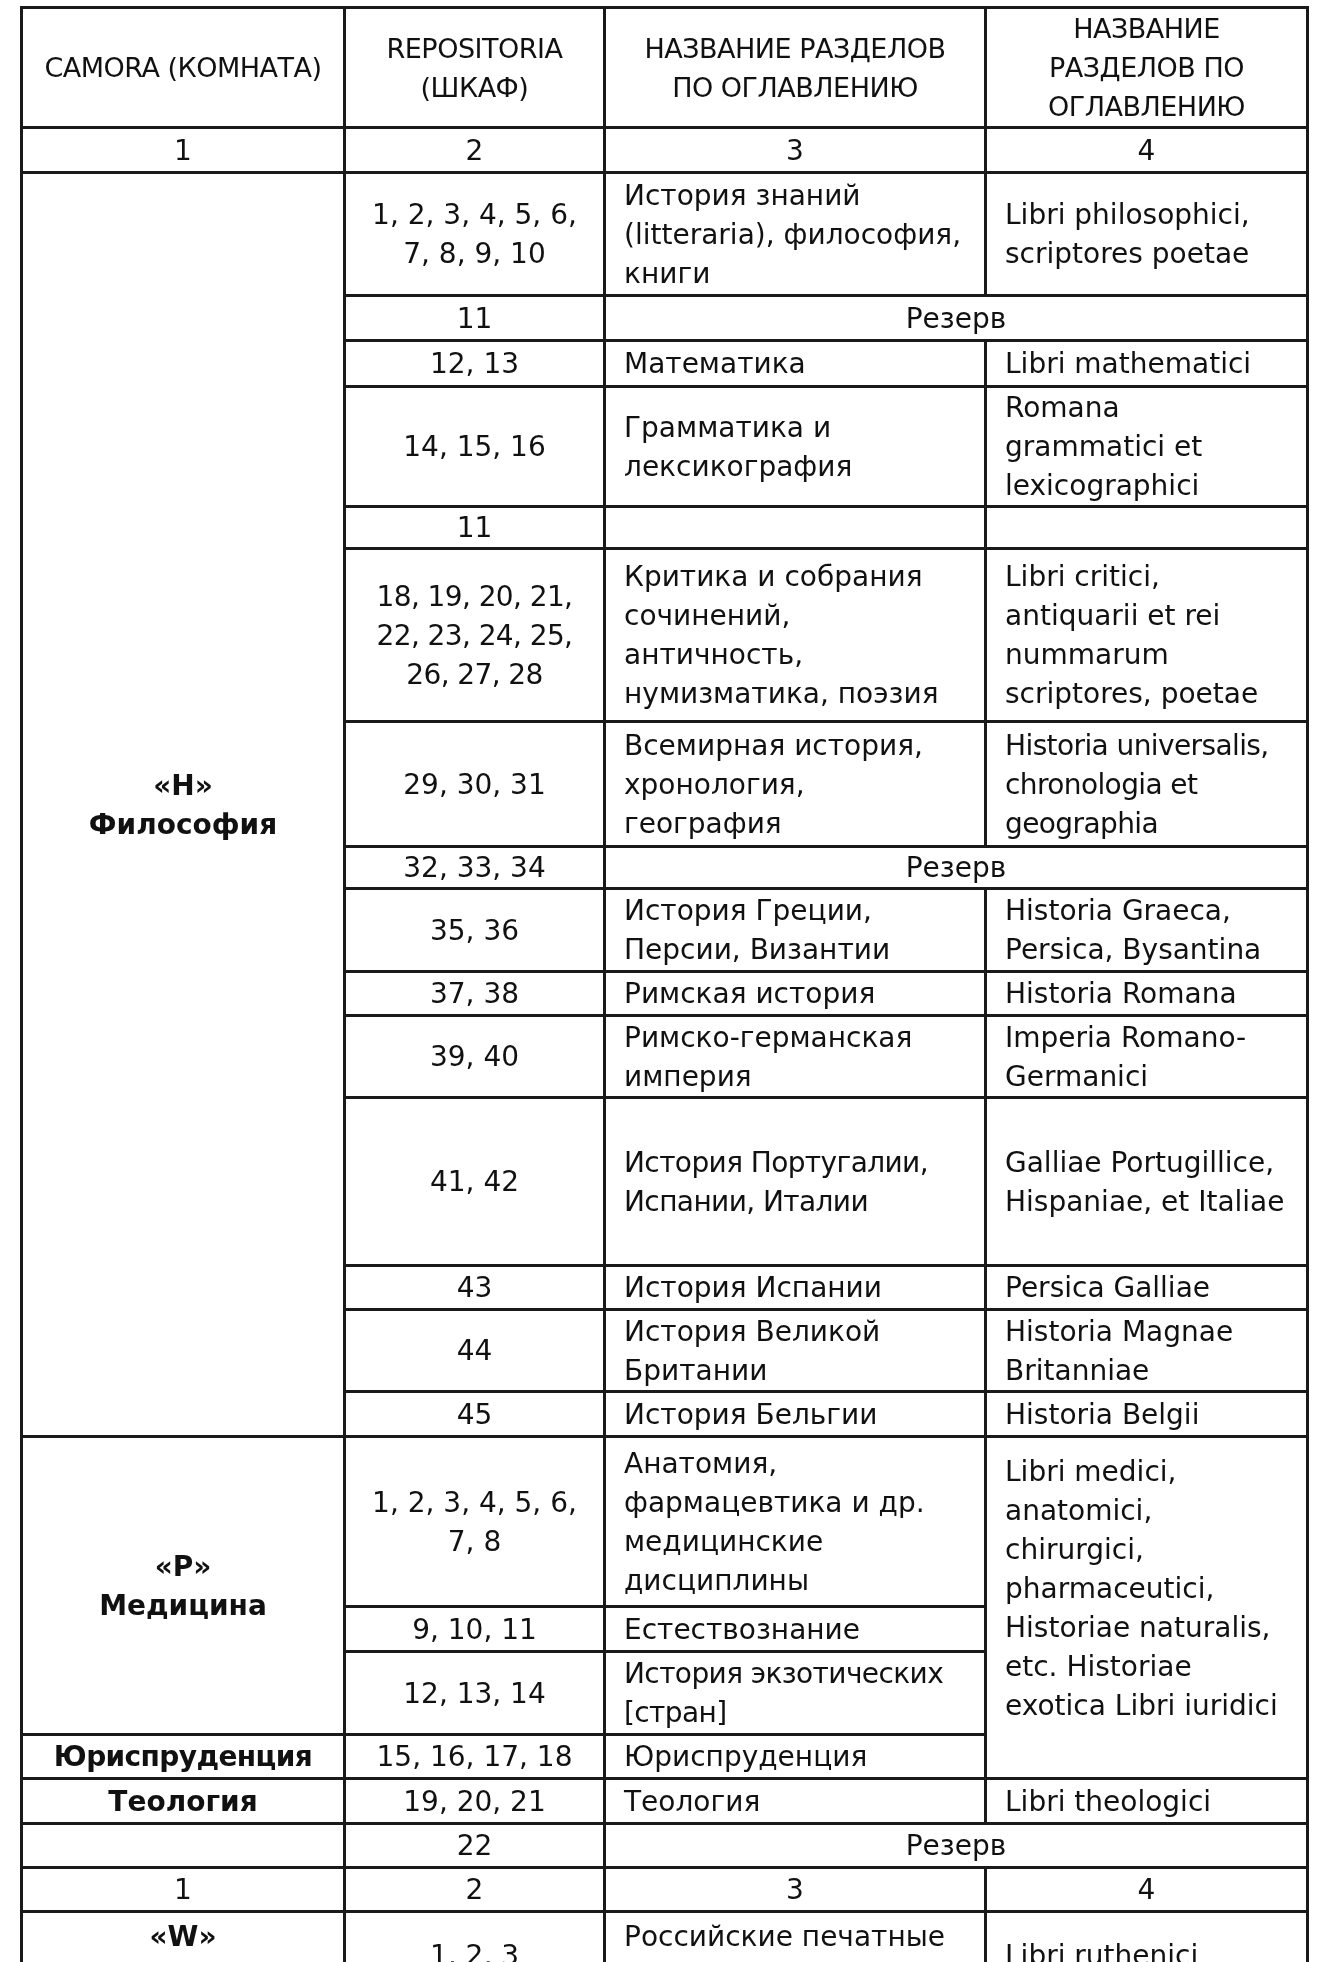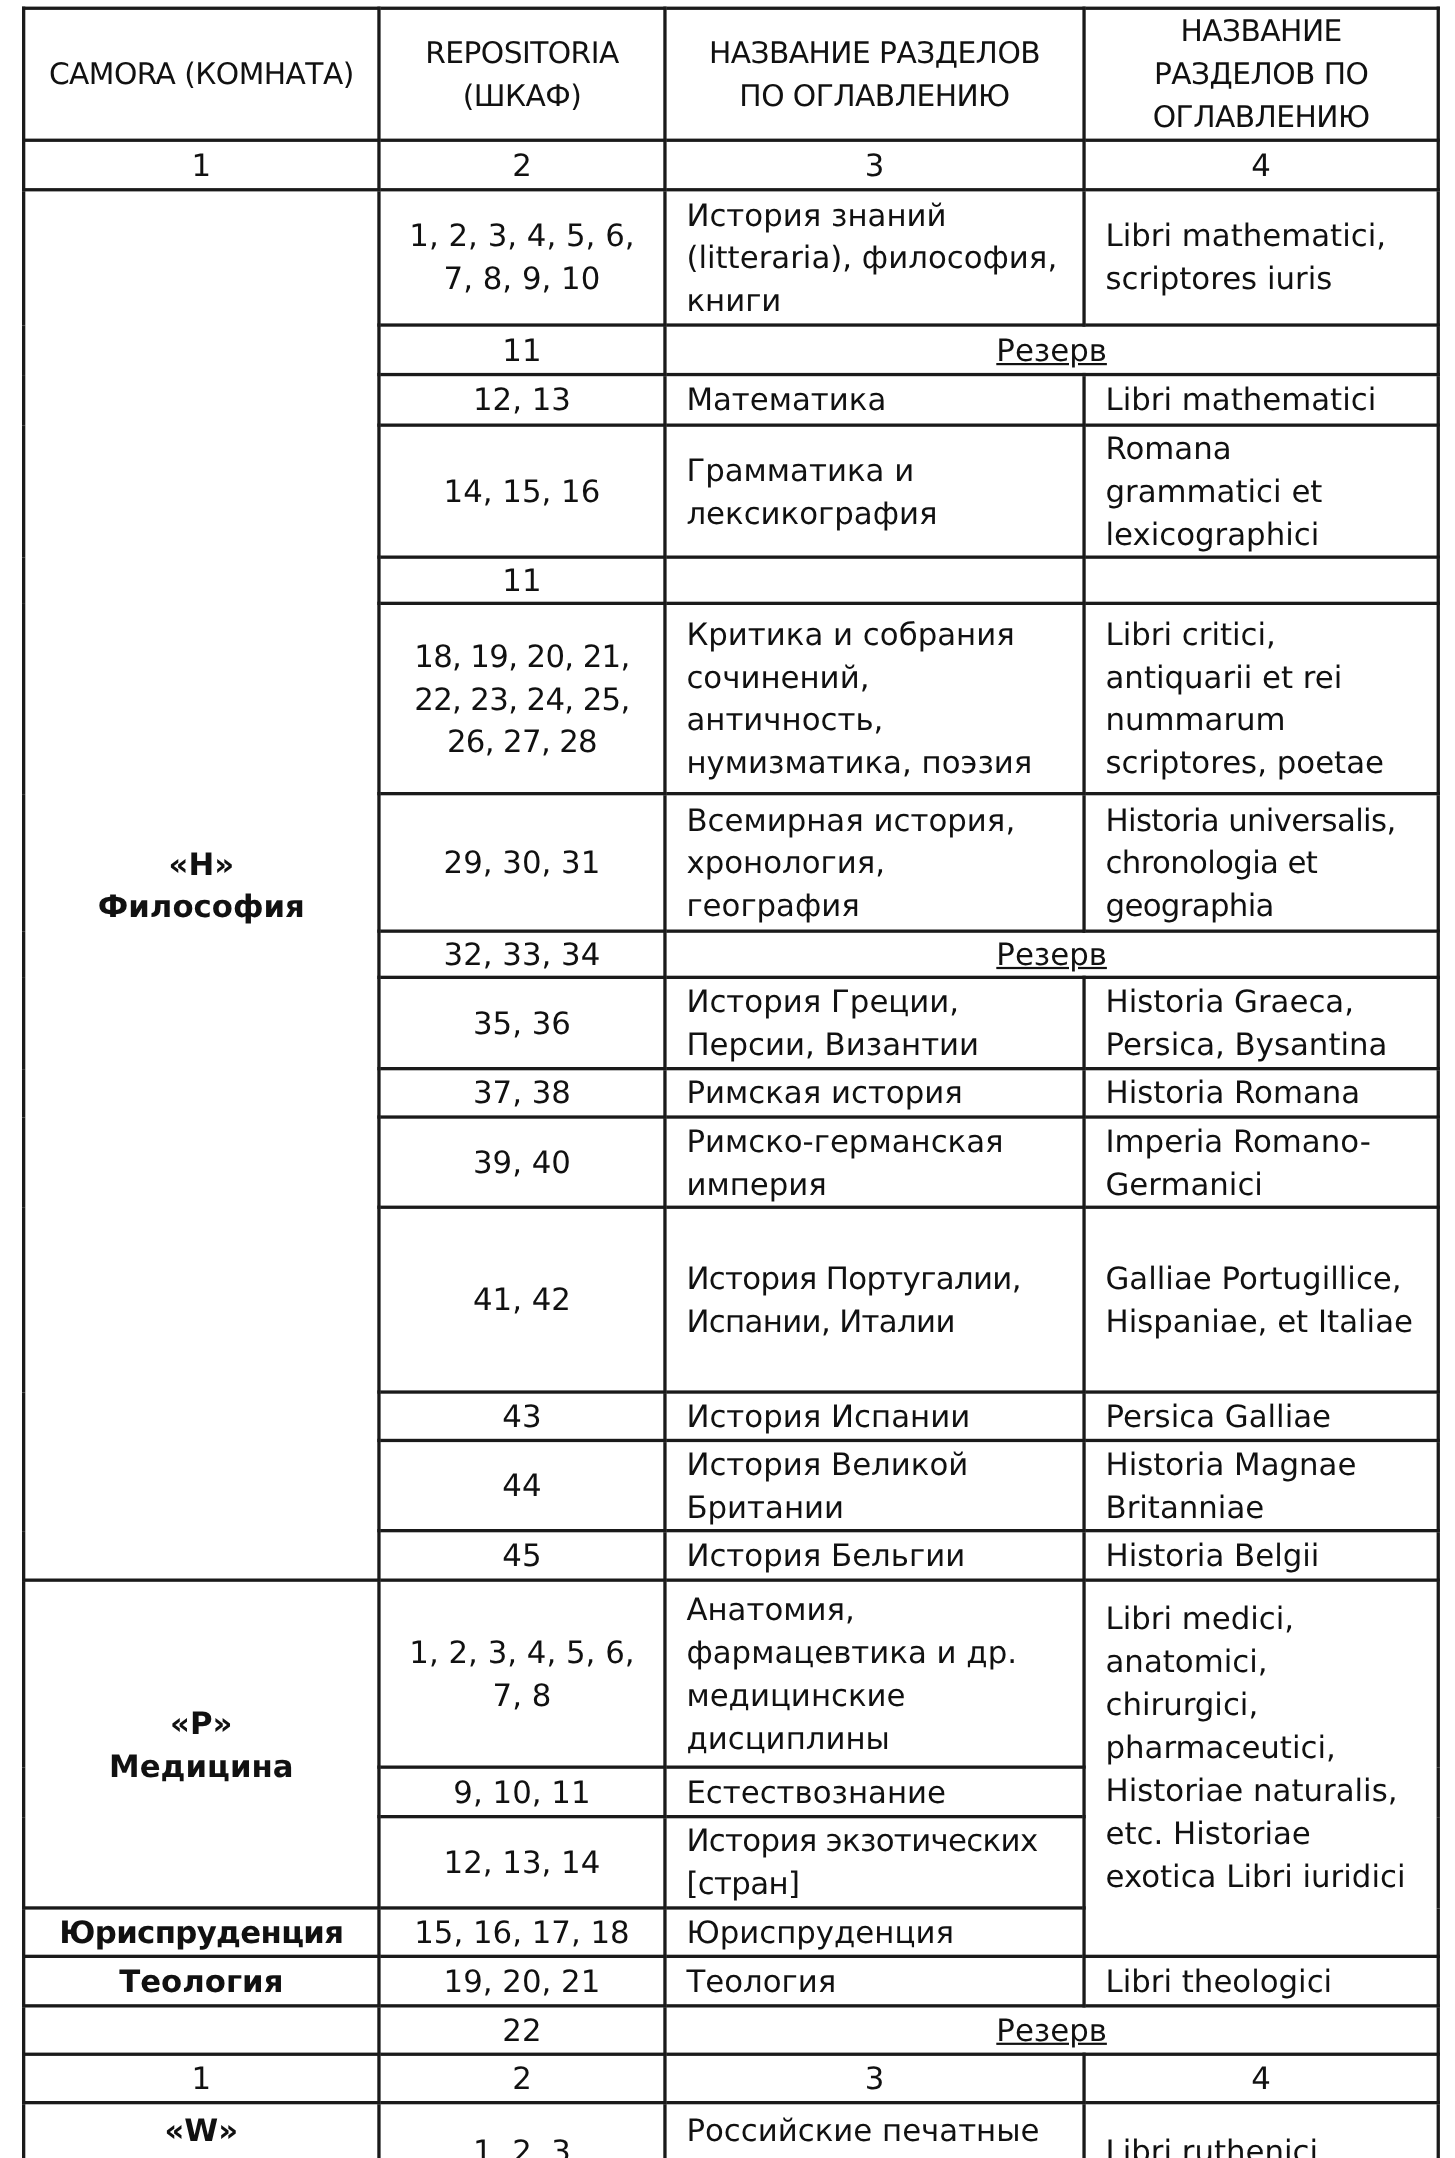--- a/index.html
+++ b/index.html
@@ -22,21 +22,21 @@
     overflow: hidden;
   }
   col.c1 { width: 323px; }
   col.c2 { width: 260px; }
   col.c3 { width: 381px; }
   col.c4 { width: 322px; }
   .hdr th { text-transform: uppercase; text-align: center; font-size: 27px; line-height: 39px; letter-spacing: -0.5px; }
   .center { text-align: center; margin-left: 32px; }
   .left { text-align: left; }
   .bold { font-weight: bold !important; }
-  .reserve { text-align: center; font-weight: bold; text-decoration: underline; }
+  .reserve { text-align: center; font-weight: bold; }
   .numrow td { text-align: center; }
   .thick-top td { border-top-width: 4px; }
   .cond { letter-spacing: -0.6px; }
 </style>
 </head>
 <body>
 
 <table class="catalog">
   <colgroup>
       <col class="c1">
@@ -59,21 +59,21 @@
       <td>4</td>
     </tr>
 
     <tr class="thick-top" style="height:123px">
       <td rowspan="15" class="center bold">
         <div>«H»</div>
         <div>Философия</div>
       </td>
       <td class="center">1, 2, 3, 4, 5, 6, 7, 8, 9, 10</td>
       <td class="left">История знаний (litteraria), философия, книги</td>
-      <td class="left">Libri mathematici, scriptores iuris</td>
+      <td class="left">Libri philosophici, scriptores poetae</td>
     </tr>
     <tr style="height:45px">
       <td class="center">11</td>
       <td colspan="2" class="reserve">Резерв</td>
     </tr>
     <tr style="height:46px">
       <td class="center">12, 13</td>
       <td class="left">Математика</td>
       <td class="left">Libri mathematici</td>
     </tr>

